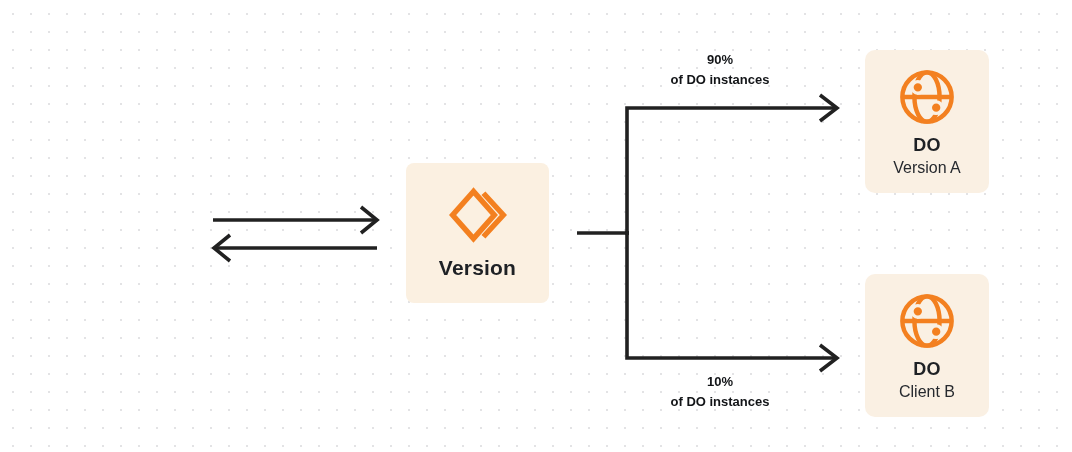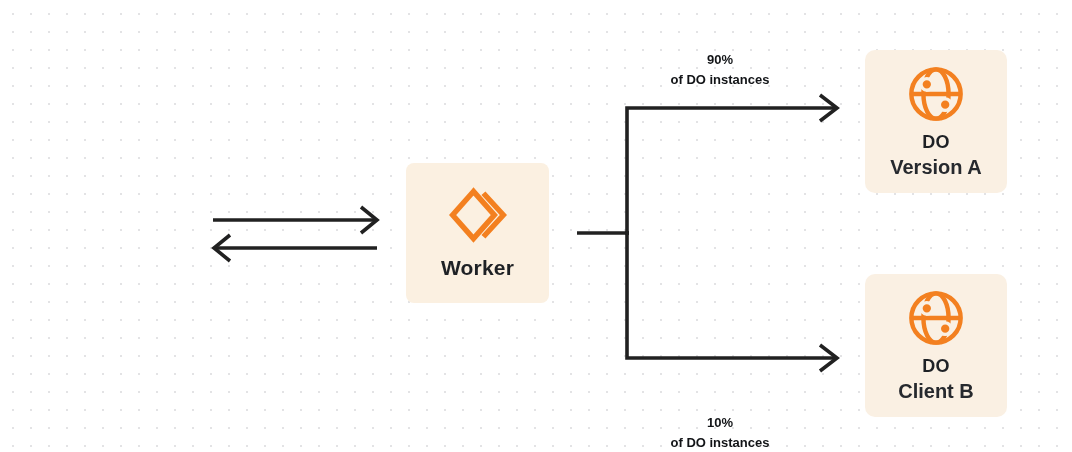--- a/index.html
+++ b/index.html
@@ -30,50 +30,50 @@
   }
   .card-client {
     left:42px; top:163px; width:142px; height:140px;
     background:#f4f4f6; border-radius:8px;
   }
   .card-worker {
     left:406px; top:163px; width:143px; height:140px;
     background:#fbf0e1; border-radius:8px;
   }
   .card-do {
-    width:142px; height:143px;
+    width:124px; height:143px;
     background:#faf0e3; border-radius:10px;
     left:865px;
   }
   .card-do-a { top:50px; }
   .card-do-b { top:274px; }
 
   .node-label {
     font-size:21px; font-weight:700; color:#1e2125;
     letter-spacing:0.2px;
   }
   .card-worker .node-label { margin-top:12px; }
 
   .do-title {
     font-size:18px; font-weight:700; color:#1e2125;
     margin-top:8px; letter-spacing:0.3px;
   }
   .do-subtitle {
-    font-size:20px; font-weight:700; color:#26292e;
+    font-size:16px; font-weight:400; color:#26292e;
     margin-top:3px;
   }
 
   .branch-label {
     position:absolute; left:610px; width:220px;
     text-align:center;
     font-size:13px; font-weight:700; color:#121417;
     line-height:20px;
   }
   .branch-label-top { top:50px; }
-  .branch-label-bottom { top:372px;margin-top:41px; }
+  .branch-label-bottom { top:372px; }
 
   .icon-wrap { line-height:0; }
 </style>
 </head>
 <body>
 
 <div class="stage">
 
   <svg class="connectors" viewBox="0 0 1072 452">
     <g fill="none" stroke="#212121" stroke-width="3.6">
@@ -97,21 +97,21 @@
 
   <div class="card card-worker">
     <span class="icon-wrap">
       <svg width="58" height="58" viewBox="0 0 64 60">
         <g fill="none" stroke="#f38020" stroke-width="6" stroke-linejoin="miter">
           <path d="M27,4 L4,30 L27,56 L50,30 Z"></path>
           <path d="M38,6 L60,30 L38,54"></path>
         </g>
       </svg>
     </span>
-    <div class="node-label">Worker</div>
+    <div class="node-label">Version</div>
   </div>
 
   <div class="card card-do card-do-a">
     <span class="icon-wrap">
       <svg width="58" height="60" viewBox="0 0 60 62">
         <g fill="none" stroke="#f38020" stroke-width="4.6">
           <circle cx="30" cy="31" r="25.5"></circle>
           <ellipse cx="30" cy="31" rx="13" ry="25.5"></ellipse>
           <line x1="5" y1="31" x2="55" y2="31"></line>
         </g>

